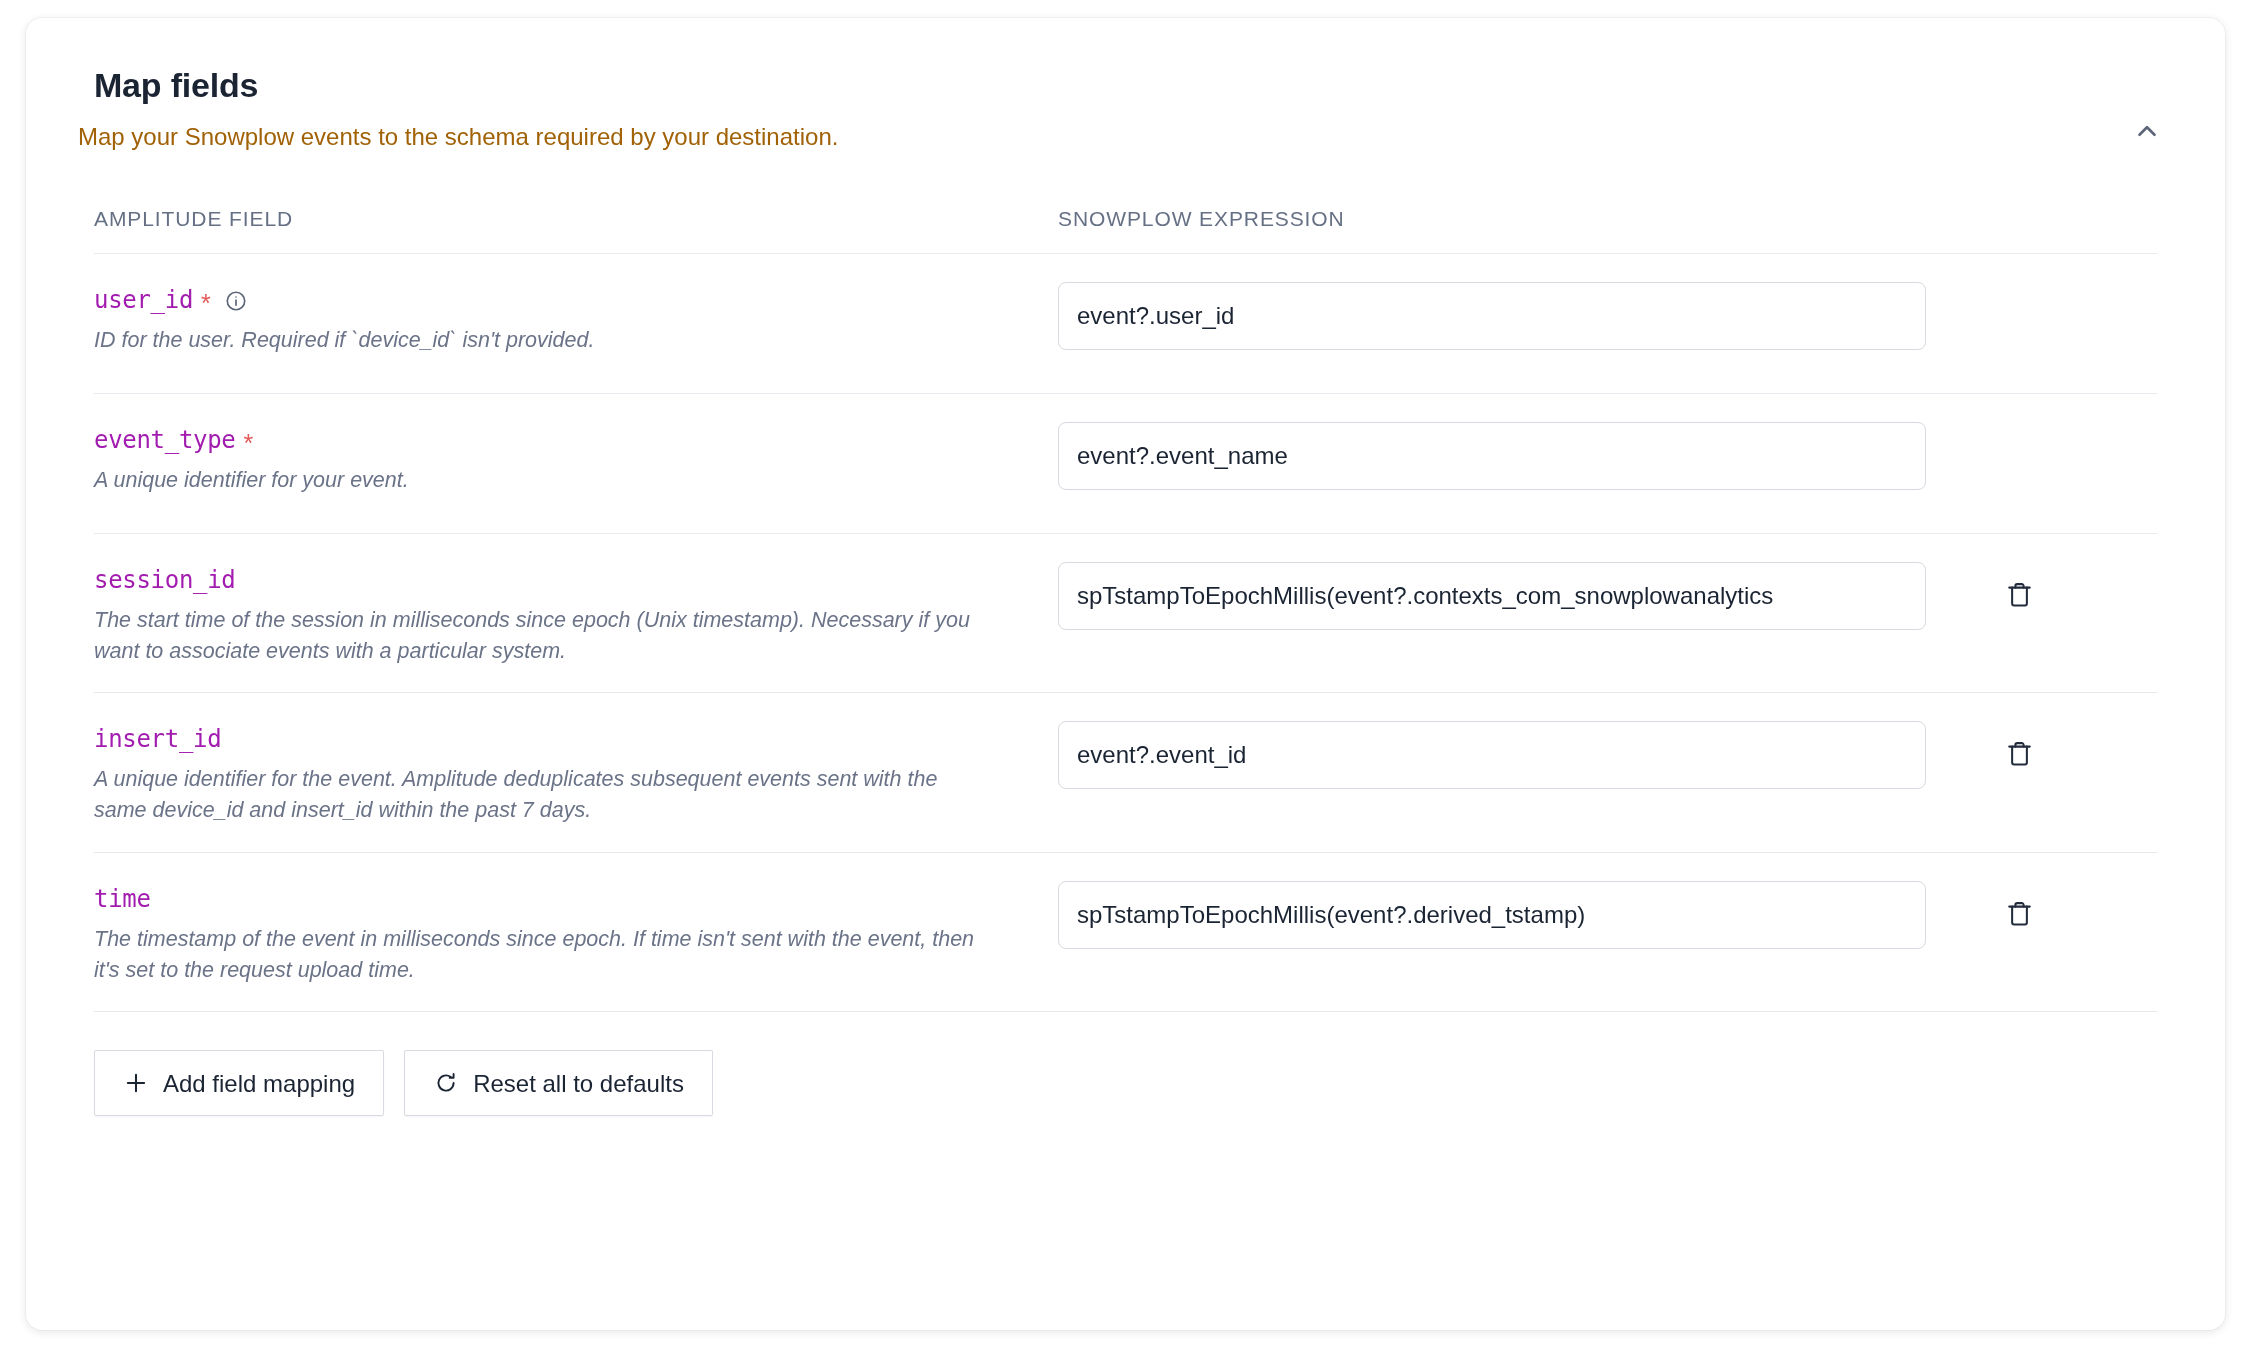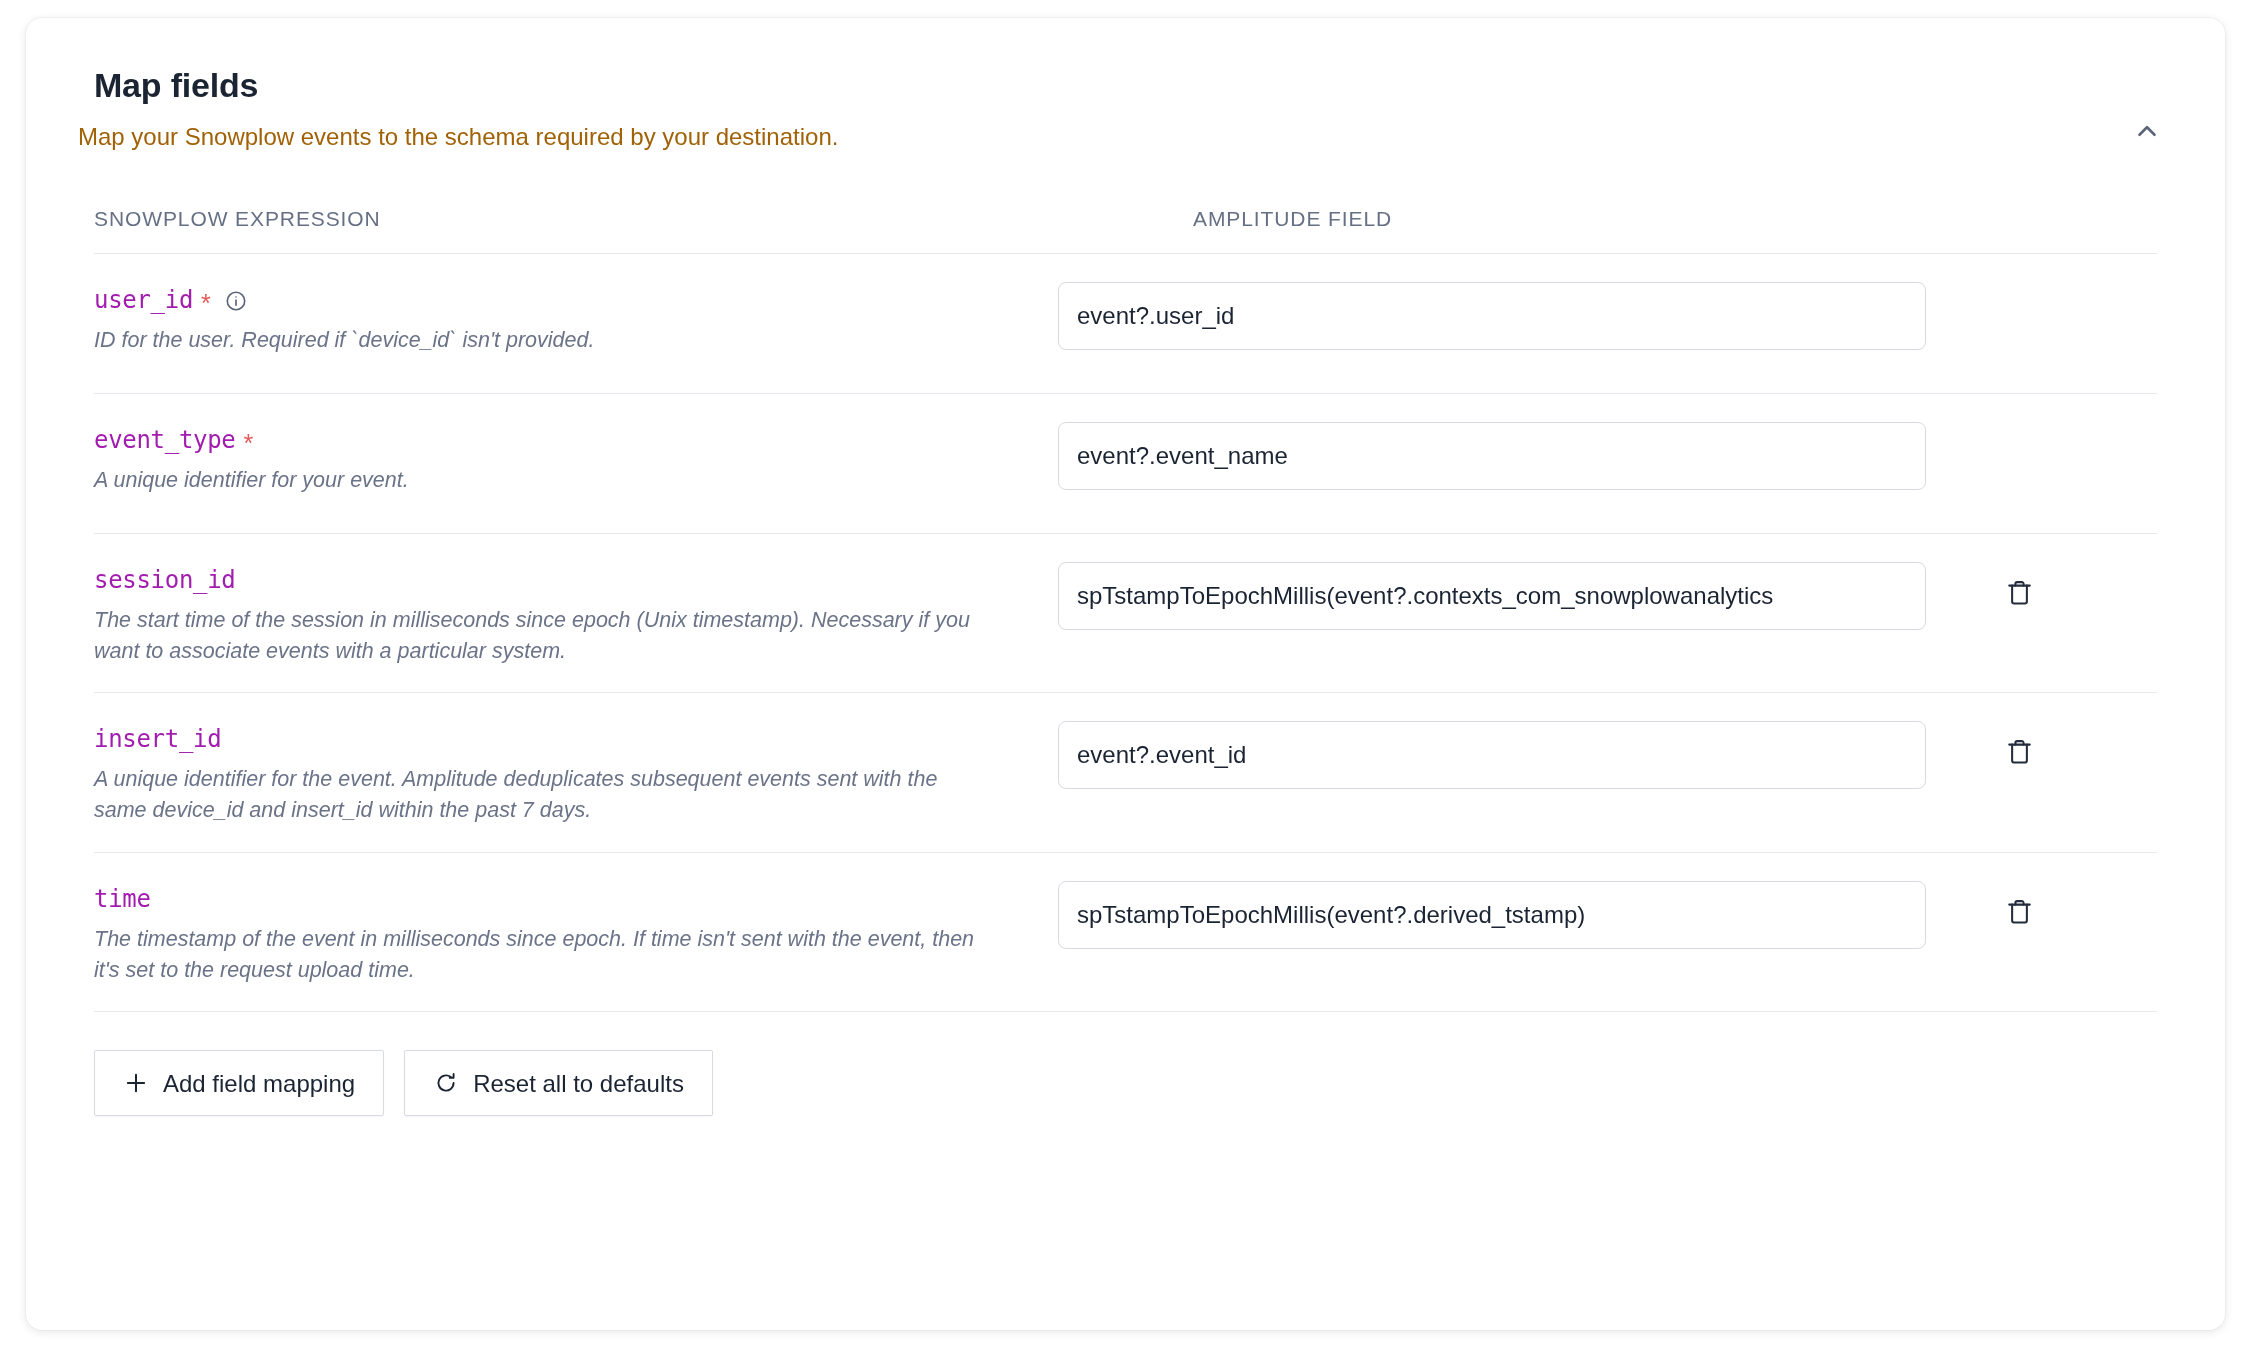--- a/index.html
+++ b/index.html
@@ -129,21 +129,21 @@
     font-size: 21.5px;
     color: #6b7388;
     line-height: 1.43;
     max-width: 900px;
     font-style: italic;
   }
 
   .col-expr {
     flex: 1;
     display: flex;
-    align-items: flex-start;
+    align-items: center;
     gap: 40px;
     padding-top: 0px;
   }
 
   .expr-input {
     width: 868px;
     height: 68px;
     border: 1px solid #d7dae0;
     border-radius: 8px;
     background: #ffffff;
@@ -216,22 +216,22 @@
         <svg width="30" height="30" viewBox="0 0 24 24" fill="none" stroke="#5c6478" stroke-width="2.1" stroke-linecap="round" stroke-linejoin="round">
           <polyline points="6 15 12 9 18 15"></polyline>
         </svg>
       </span>
     </button>
   </div>
 
   <div class="table-wrap">
 
     <div class="thead">
+      <div class="th th-field">AMPLITUDE FIELD</div>
       <div class="th th-expr">SNOWPLOW EXPRESSION</div>
-      <div class="th th-field">AMPLITUDE FIELD</div>
     </div>
 
     <div class="row">
       <div class="col-field">
         <div class="field-name-line">
           <span class="field-name">user_id</span>
           <span class="req-star">*</span>
           <span class="info-icon">
             <svg width="22" height="22" viewBox="0 0 24 24" fill="none" stroke="#5c6478" stroke-width="1.8" stroke-linecap="round" stroke-linejoin="round">
               <circle cx="12" cy="12" r="9.5"></circle>

